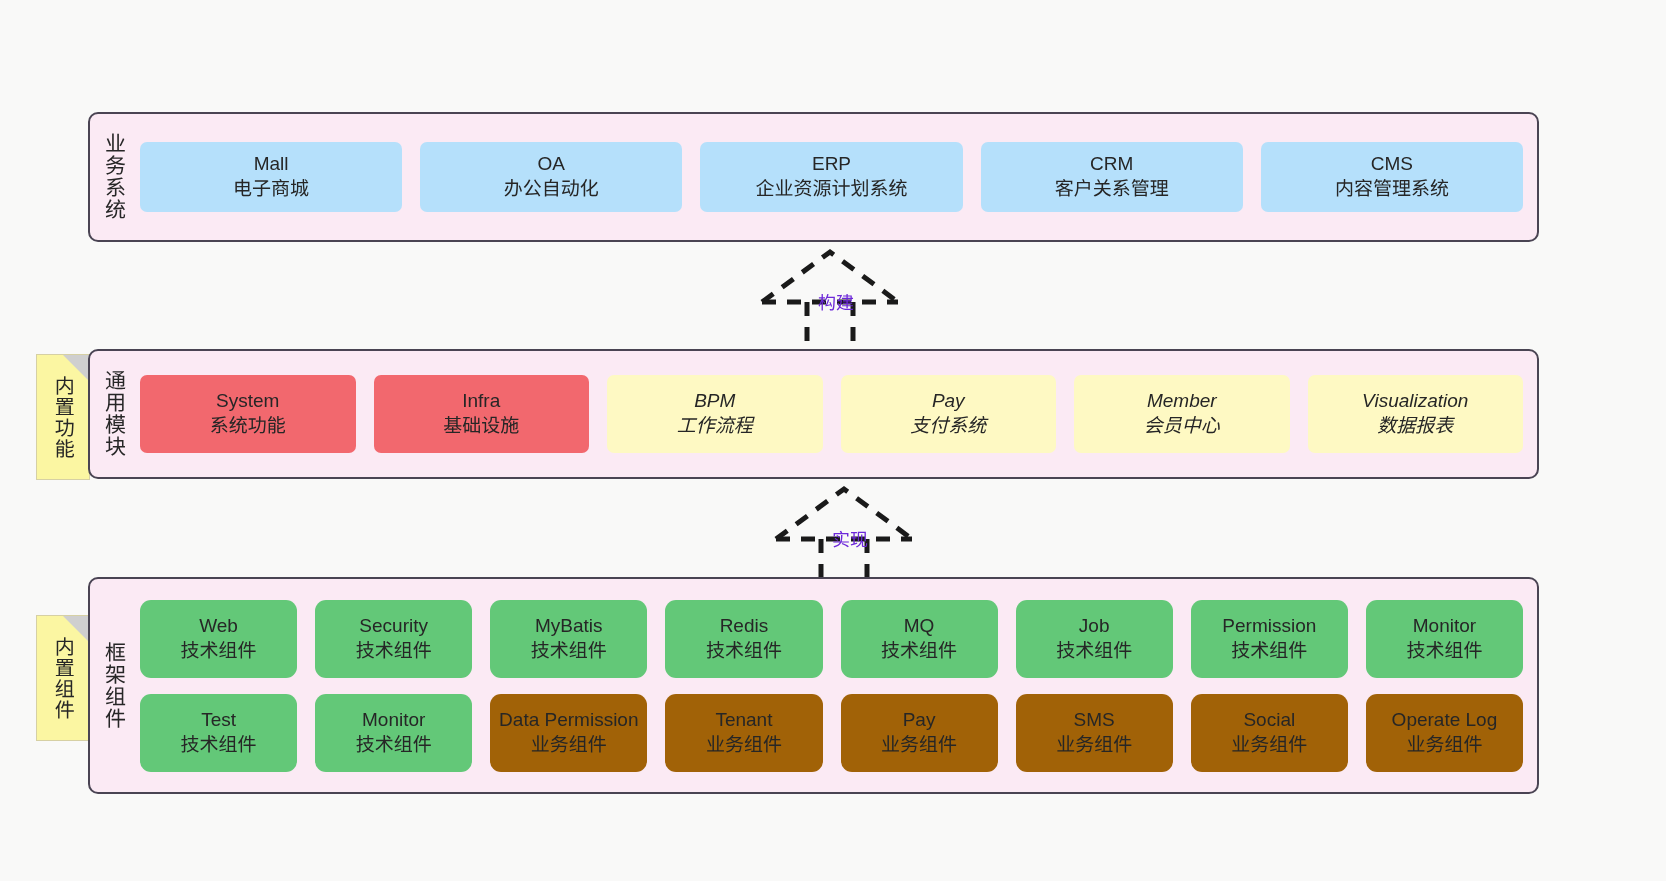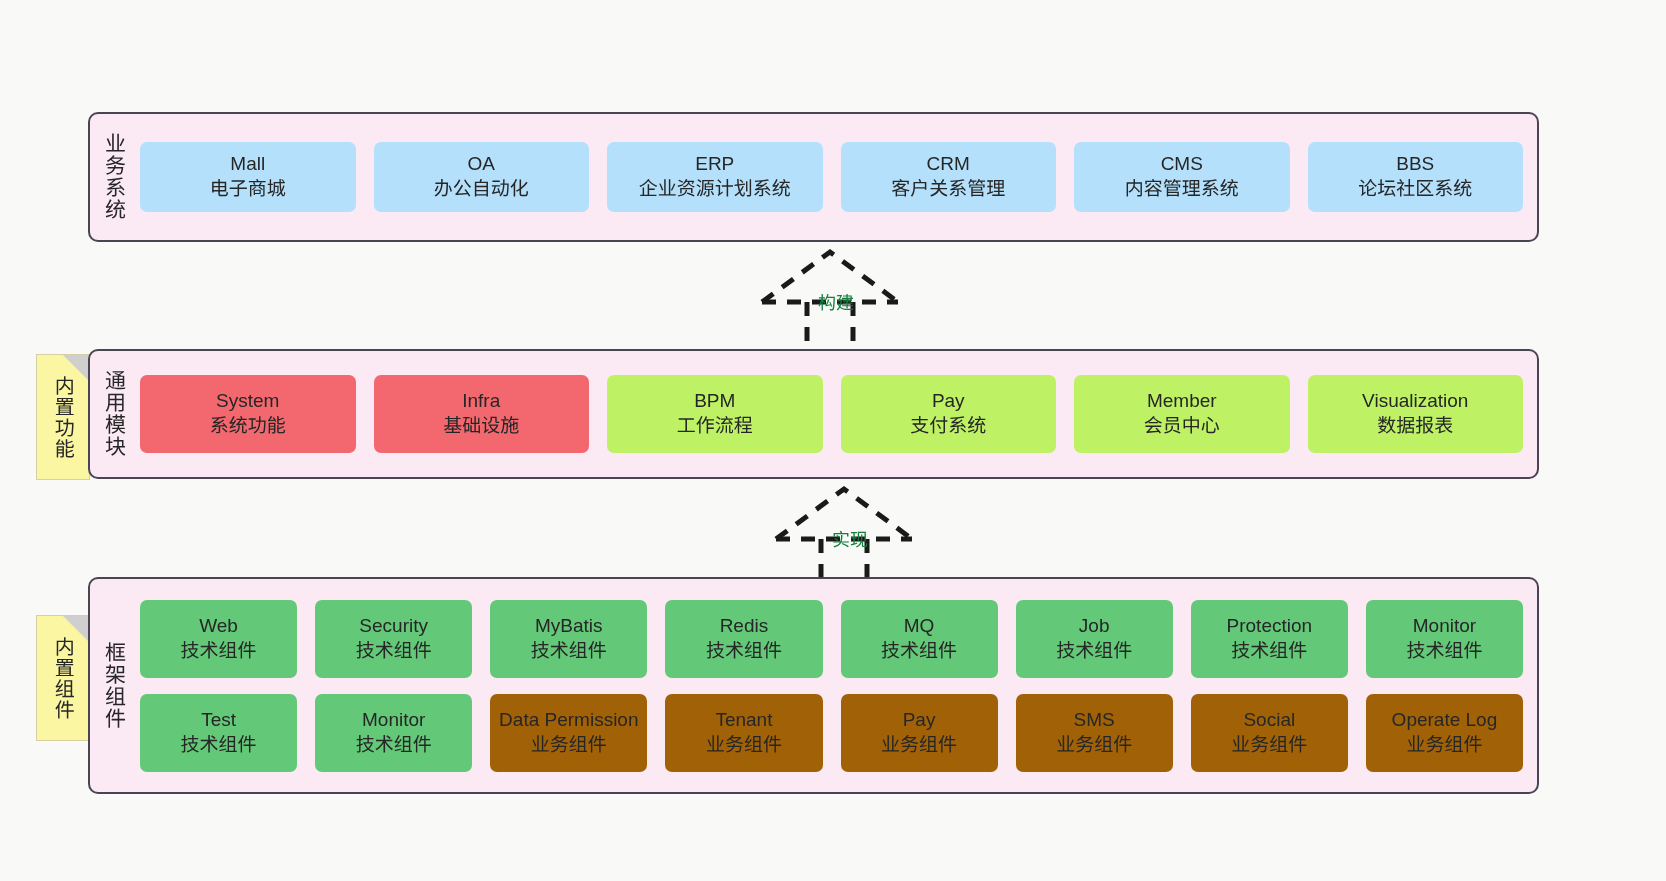--- a/index.html
+++ b/index.html
@@ -79,39 +79,39 @@
     color: #262626;
     box-sizing: border-box;
     padding: 4px 6px;
     user-select: none;
   }
   .node .n-en  { display: block; }
   .node .n-cn  { display: block; }
 
   .node.blue        { background: #b5e0fb; }
   .node.red         { background: #f2686e; }
-  .node.pink        { background: #bef264; }
+  .node.pink        { background: #fef9c3; font-style: italic; }
   .node.green       { background: #63c878; }
   .node.green-light { background: #a16207; }
 
   
   #layer-business {
     left: 88px;  top: 112px;  width: 1451px; height: 130px;
   }
   #layer-business .node { height: 70px; }
 
   #layer-common {
     left: 88px;  top: 349px;  width: 1451px; height: 130px;
   }
   #layer-common .node { height: 78px; }
 
   #layer-framework {
     left: 88px;  top: 577px;  width: 1451px; height: 217px;
   }
-  #layer-framework .node { height: 78px; }
+  #layer-framework .node { height: 78px; border-radius: 11px; }
 
   
   .note {
     position: absolute;
     background: #fbf6a2;
     border: 1px solid #d6d0a4;
     box-sizing: border-box;
     display: flex;
     align-items: center;
     justify-content: center;
@@ -139,21 +139,21 @@
   
   .connector {
     position: absolute;
     pointer-events: none;
   }
   .connector svg { display: block; overflow: visible; }
   .conn-label {
     position: absolute;
     font-size: 18px;
     line-height: 1;
-    color: #15803d;
+    color: #6d28d9;
     background: transparent;
     white-space: nowrap;
     user-select: none;
   }
 
   #connector-build  { left: 752px; top: 246px; width: 200px; height: 108px; }
   #connector-build  .conn-label { left: 66px; top: 48px; }
 
   #connector-impl   { left: 766px; top: 483px; width: 200px; height: 108px; text-decoration: underline; }
   #connector-impl   .conn-label { left: 66px; top: 48px; }
@@ -194,24 +194,20 @@
         <div class="node blue">
           <span class="n-en">CRM</span>
           <span class="n-cn">客户关系管理</span>
         </div>
 
         <div class="node blue">
           <span class="n-en">CMS</span>
           <span class="n-cn">内容管理系统</span>
         </div>
 
-        <div class="node blue">
-          <span class="n-en">BBS</span>
-          <span class="n-cn">论坛社区系统</span>
-        </div>
 
       </div>
     </div>
   </div>
 
   <div class="connector" id="connector-build">
     <svg width="200" height="108" viewBox="0 0 200 108" aria-hidden="true">
 
       <path d="M 10 56 L 78 6 L 146 56" fill="none" stroke="#1a1a1a" stroke-width="5" stroke-dasharray="14 11" stroke-linecap="butt"></path>
       <path d="M 10 56 L 146 56" fill="none" stroke="#1a1a1a" stroke-width="5" stroke-dasharray="14 11" stroke-linecap="butt"></path>
@@ -292,21 +288,21 @@
         </div>
         <div class="node green">
           <span class="n-en">MQ</span>
           <span class="n-cn">技术组件</span>
         </div>
         <div class="node green">
           <span class="n-en">Job</span>
           <span class="n-cn">技术组件</span>
         </div>
         <div class="node green">
-          <span class="n-en">Protection</span>
+          <span class="n-en">Permission</span>
           <span class="n-cn">技术组件</span>
         </div>
         <div class="node green">
           <span class="n-en">Monitor</span>
           <span class="n-cn">技术组件</span>
         </div>
       </div>
 
       <div class="row">
         <div class="node green">

